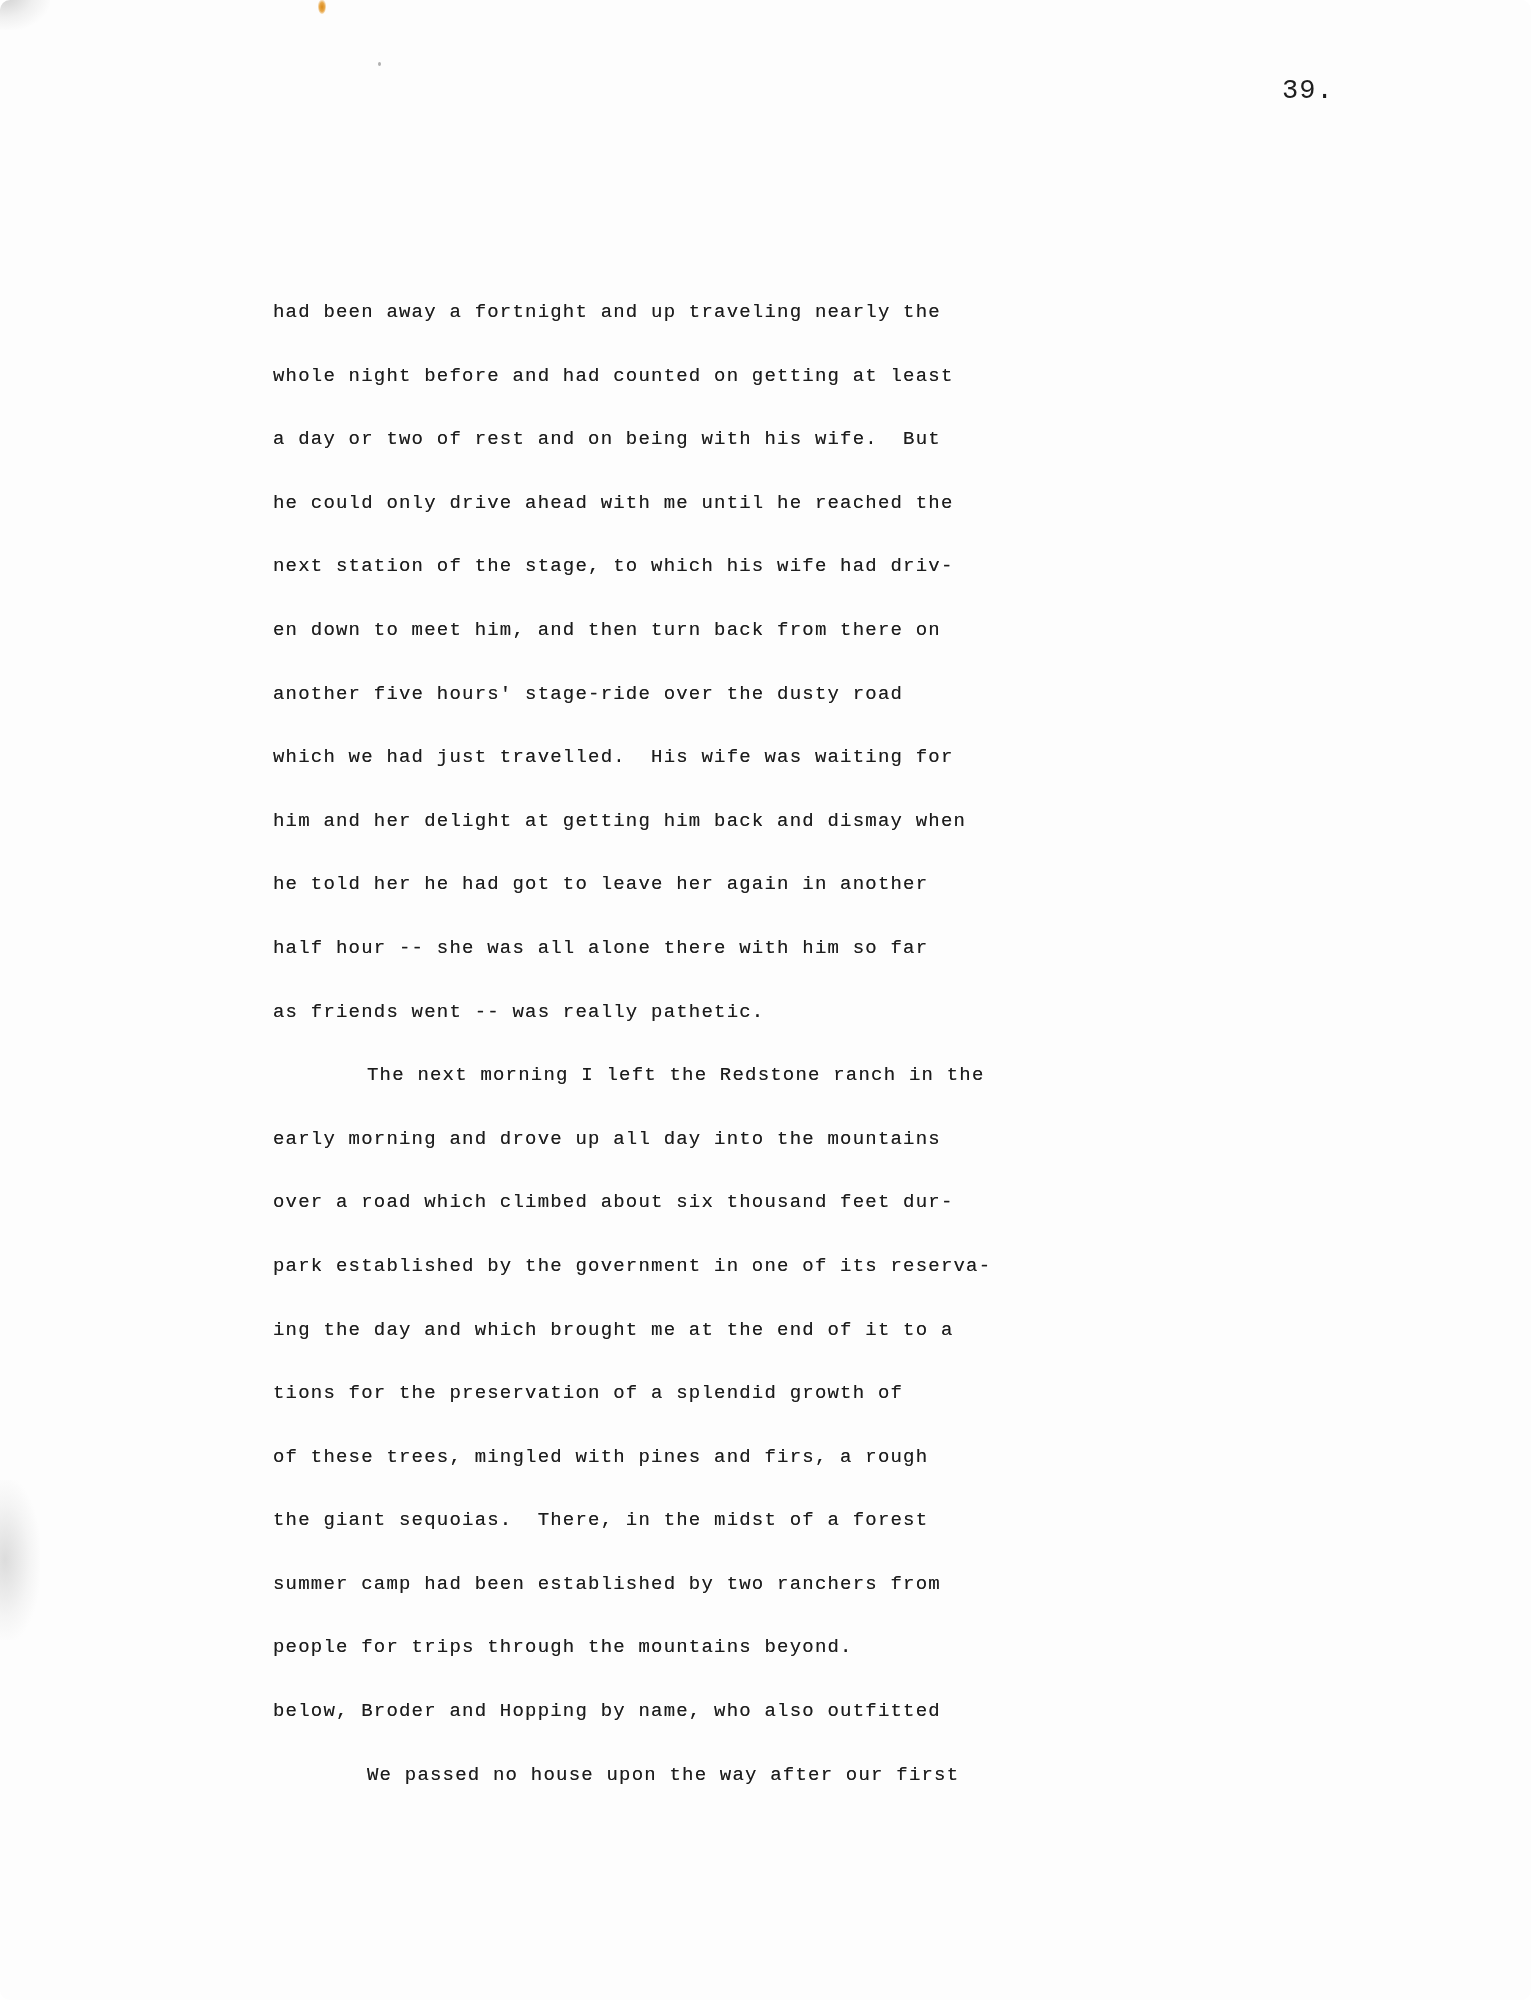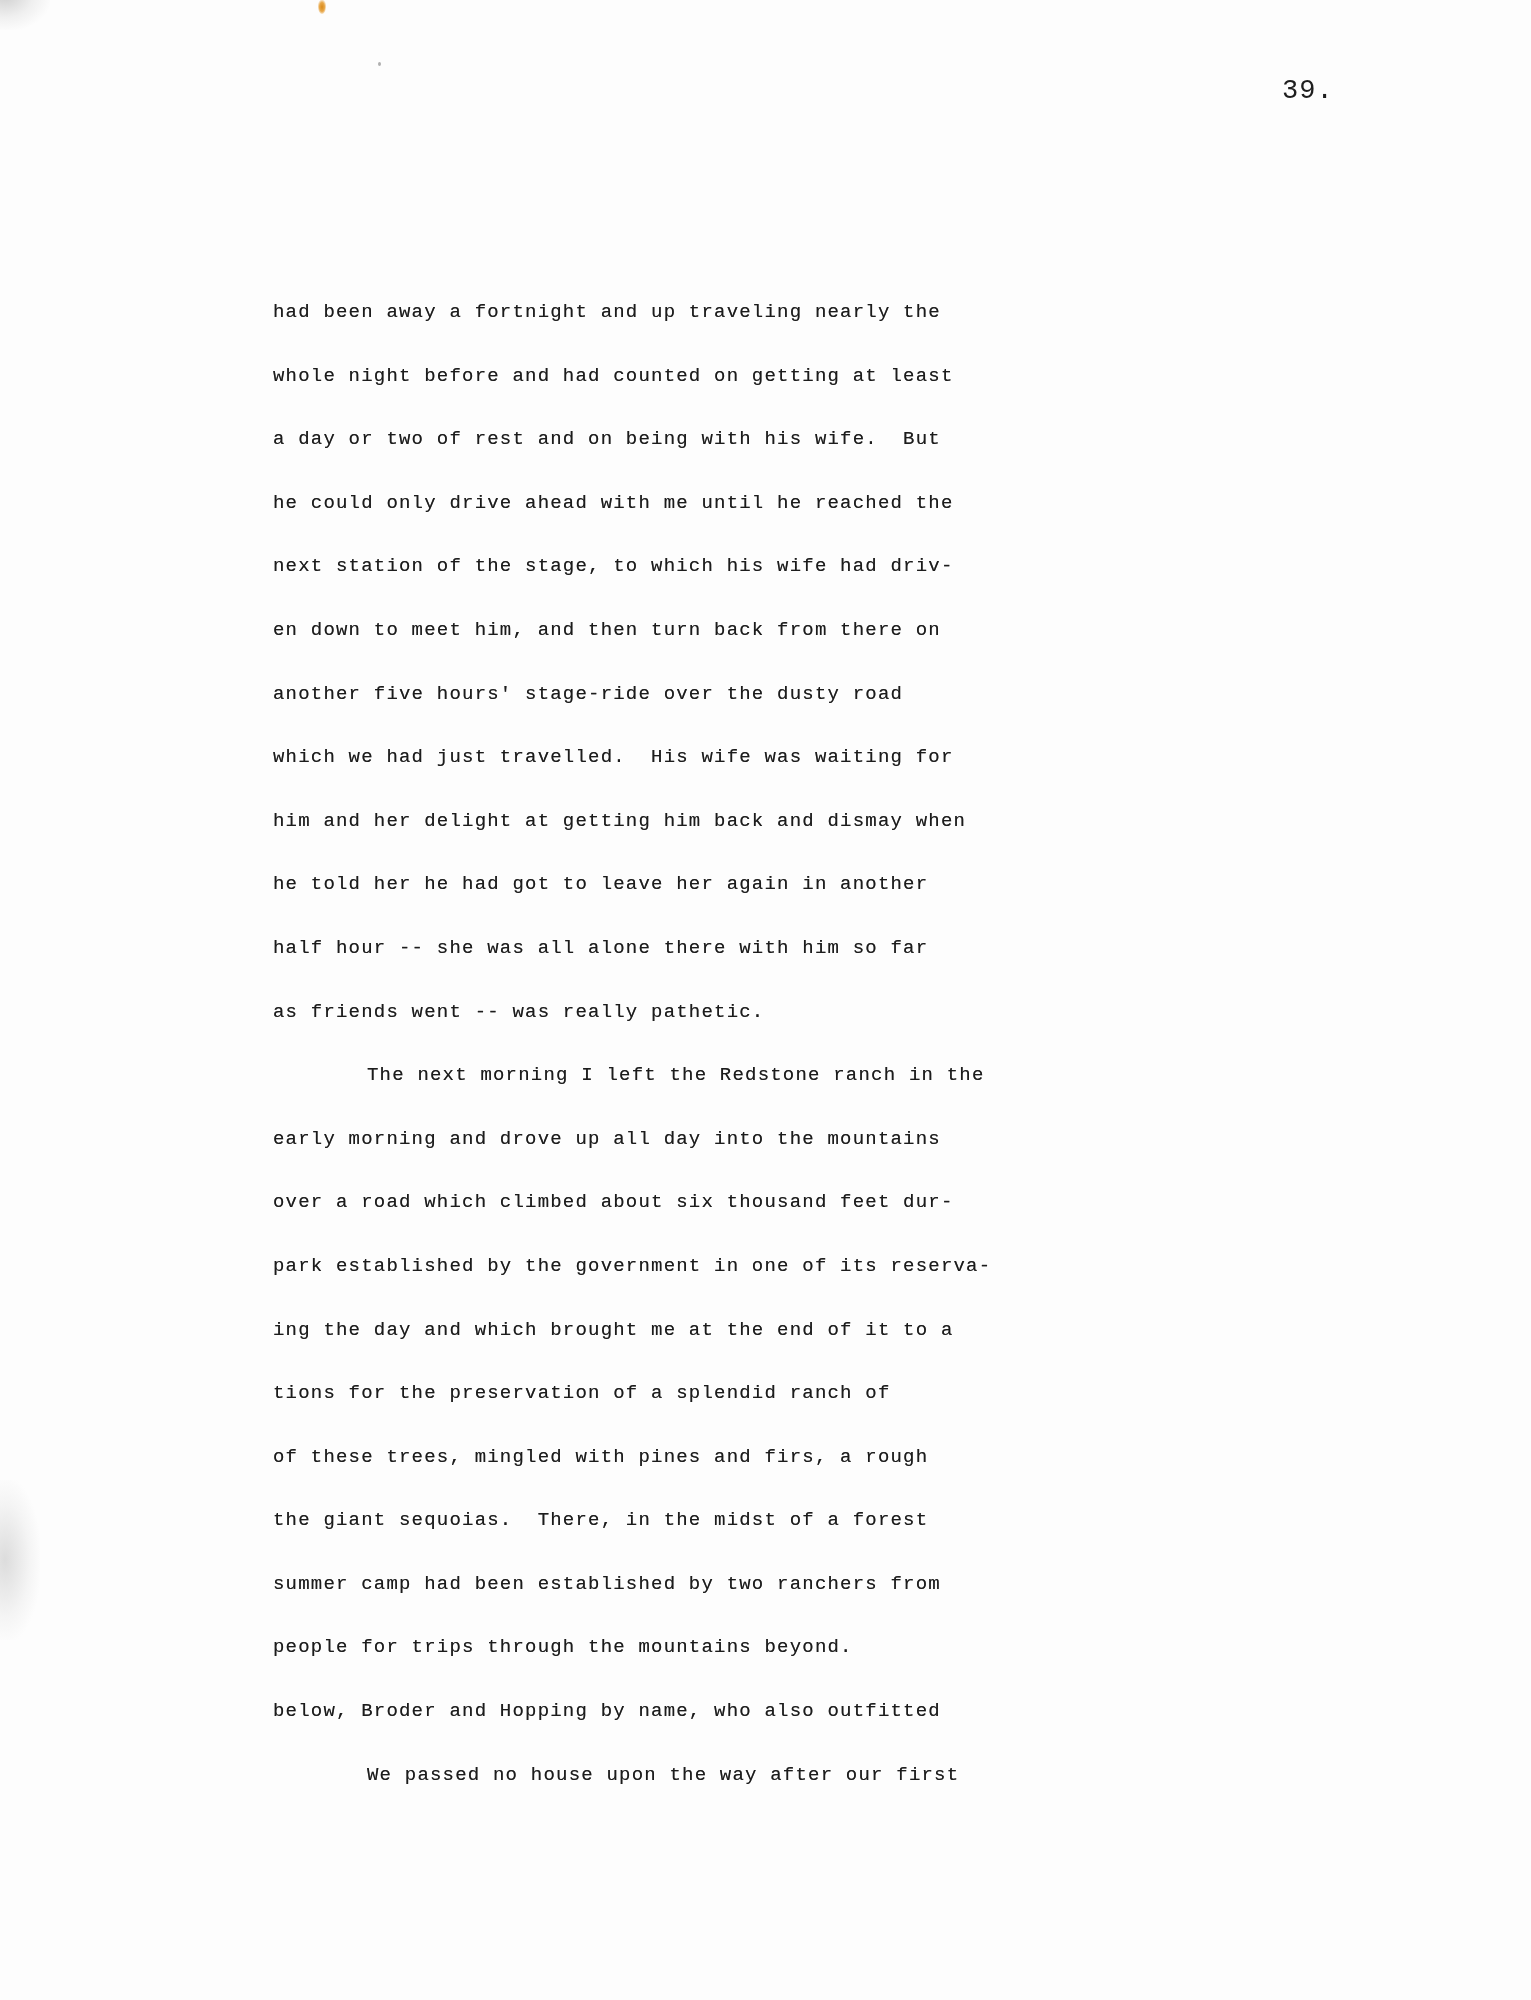--- a/index.html
+++ b/index.html
@@ -8,20 +8,21 @@
       background: #ffffff;
     }
     .page {
       position: relative;
       width: 1531px;
       height: 2000px;
       background: #fdfdfd;
       overflow: hidden;
       font-family: "Liberation Mono", "DejaVu Sans Mono", monospace;
       color: #1a1a1a;
+      border-radius: 10px;
     }
     
     .shade-top-left {
       position: absolute;
       left: -40px; top: -40px;
       width: 90px; height: 70px;
       background: radial-gradient(ellipse at center, rgba(170,170,170,0.55) 0%, rgba(200,200,200,0.25) 45%, rgba(255,255,255,0) 75%);
     }
     .shade-left {
       position: absolute;
@@ -97,21 +98,21 @@
       <div class="line">half hour -- she was all alone there with him so far</div>
       <div class="line">as friends went -- was really pathetic.</div>
     </div>
 
     <div>
       <div class="line indent">The next morning I left the Redstone ranch in the</div>
       <div class="line">early morning and drove up all day into the mountains</div>
       <div class="line">over a road which climbed about six thousand feet dur-</div>
       <div class="line">park established by the government in one of its reserva-</div>
       <div class="line">ing the day and which brought me at the end of it to a</div>
-      <div class="line">tions for the preservation of a splendid ranch of</div>
+      <div class="line">tions for the preservation of a splendid growth of</div>
       <div class="line">of these trees, mingled with pines and firs, a rough</div>
       <div class="line">the giant sequoias.  There, in the midst of a forest</div>
       <div class="line">summer camp had been established by two ranchers from</div>
       <div class="line">people for trips through the mountains beyond.</div>
       <div class="line">below, Broder and Hopping by name, who also outfitted</div>
     </div>
 
     <div>
       <div class="line indent">We passed no house upon the way after our first</div>
     </div>

